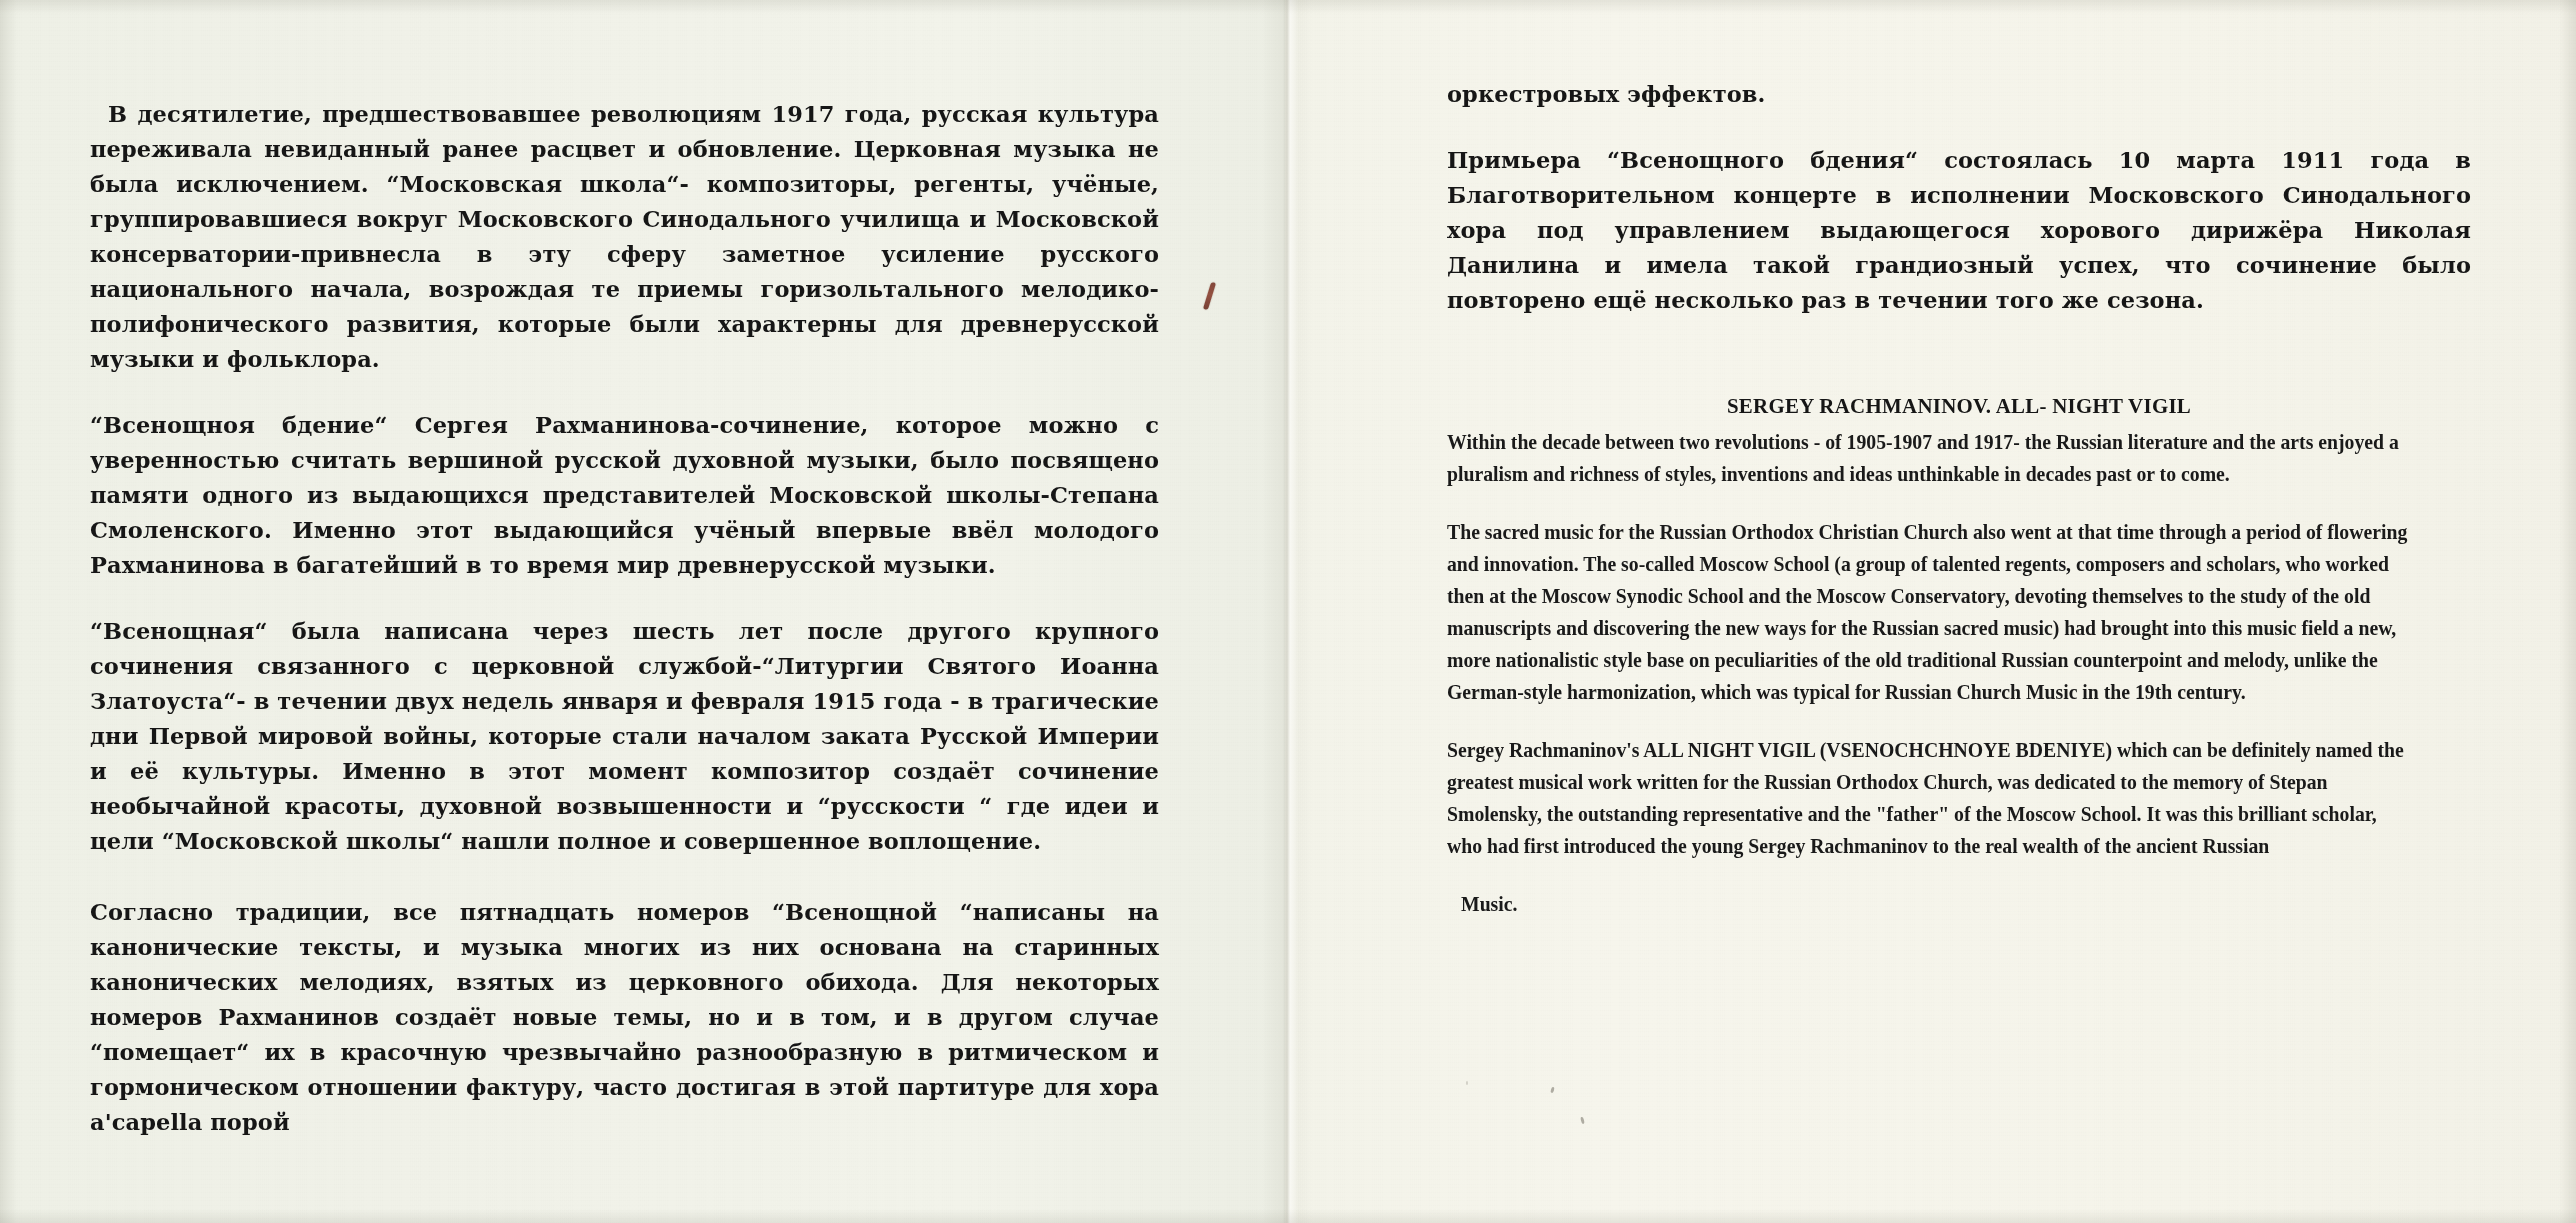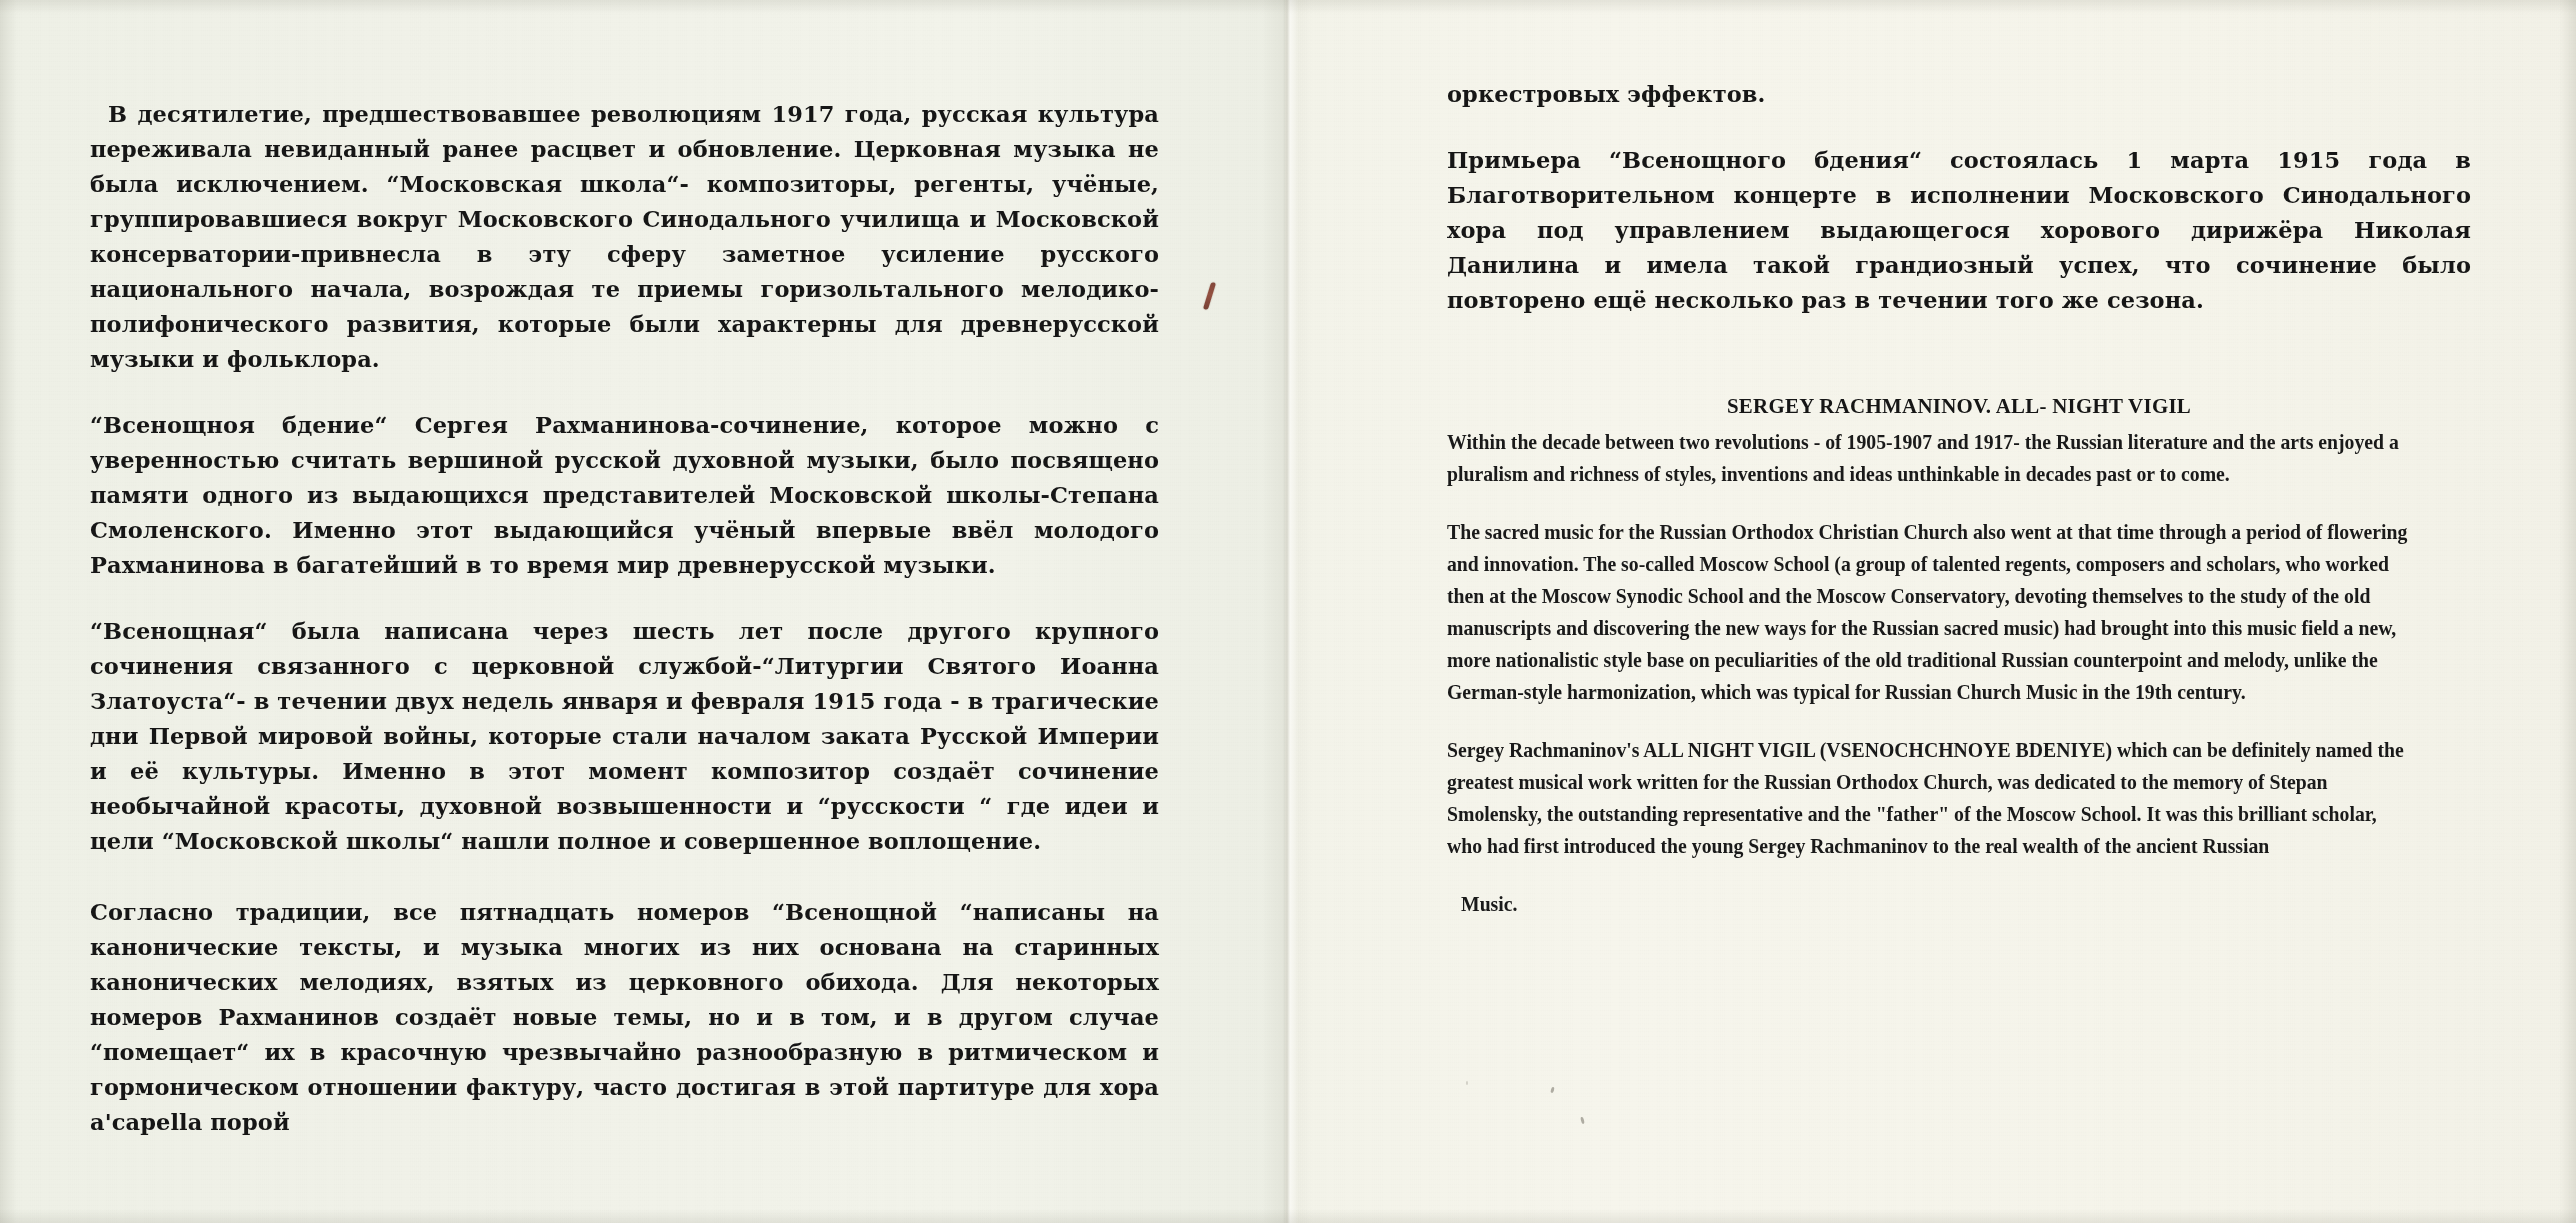--- a/index.html
+++ b/index.html
@@ -172,21 +172,21 @@
     <p class="ru">“Всенощноя бдение“ Сергея Рахманинова-сочинение, которое можно с уверенностью считать вершиной русской духовной музыки, было посвящено памяти одного из выдающихся представителей Московской школы-Степана Смоленского. Именно этот выдающийся учёный впервые ввёл молодого Рахманинова в багатейший в то время мир древнерусской музыки.</p>
     <p class="ru">“Всенощная“ была написана через шесть лет после другого крупного сочинения связанного с церковной службой-“Литургии Святого Иоанна Златоуста“- в течении двух недель января и февраля 1915 года - в трагические дни Первой мировой войны, которые стали началом заката Русской Империи и её культуры. Именно в этот момент композитор создаёт сочинение необычайной красоты, духовной возвышенности и “русскости “ где идеи и цели “Московской школы“ нашли полное и совершенное воплощение.</p>
     <p class="ru tight">Согласно традиции, все пятнадцать номеров “Всенощной “написаны на канонические тексты, и музыка многих из них основана на старинных канонических мелодиях, взятых из церковного обихода. Для некоторых номеров Рахманинов создаёт новые темы, но и в том, и в другом случае “помещает“ их в красочную чрезвычайно разнообразную в ритмическом и гормоническом отношении фактуру, часто достигая в этой партитуре для хора a'capella порой</p>
   </div>
 
   <div class="pen-mark" title="1"></div>
 
   <div class="col col-right">
     <p class="ru">оркестровых эффектов.</p>
 
-    <p class="ru">Примьера “Всенощного бдения“ состоялась 1 марта  1915 года в Благотворительном концерте в исполнении Московского Синодального  хора под управлением выдающегося  хорового дирижёра Николая Данилина и имела такой грандиозный успех, что сочинение было повторено ещё несколько раз в течении того же сезона.</p>
+    <p class="ru">Примьера “Всенощного бдения“ состоялась 10 марта  1911 года в Благотворительном концерте в исполнении Московского Синодального  хора под управлением выдающегося  хорового дирижёра Николая Данилина и имела такой грандиозный успех, что сочинение было повторено ещё несколько раз в течении того же сезона.</p>
 
     <div class="sp-mid"></div>
 
     <h2 class="en-head">SERGEY RACHMANINOV. ALL- NIGHT VIGIL</h2>
 
     <p class="en">Within the decade between two revolutions - of 1905-1907 and 1917- the Russian literature and the arts enjoyed a pluralism and richness of styles, inventions and ideas unthinkable in decades past or to come.</p>
 
     <p class="en">The sacred music for the Russian Orthodox Christian Church also went at that time through a period of flowering and innovation. The so-called Moscow School (a group of talented regents, composers and scholars, who worked then at the Moscow Synodic School and the Moscow Conservatory, devoting themselves to the study of the old manuscripts and discovering the new ways for the Russian sacred music) had brought into this music field a new, more nationalistic style base on peculiarities of the old traditional Russian counterpoint and melody, unlike the German-style harmonization, which was typical for Russian Church Music in the 19th century.</p>
 
     <p class="en">Sergey Rachmaninov's ALL NIGHT VIGIL (VSENOCHCHNOYE BDENIYE) which can be definitely named the greatest musical work written for the Russian Orthodox Church, was dedicated to the memory of Stepan Smolensky, the outstanding representative and the "father" of the Moscow School. It was this brilliant scholar, who had first introduced the young Sergey Rachmaninov to the real wealth of the ancient Russian</p>

